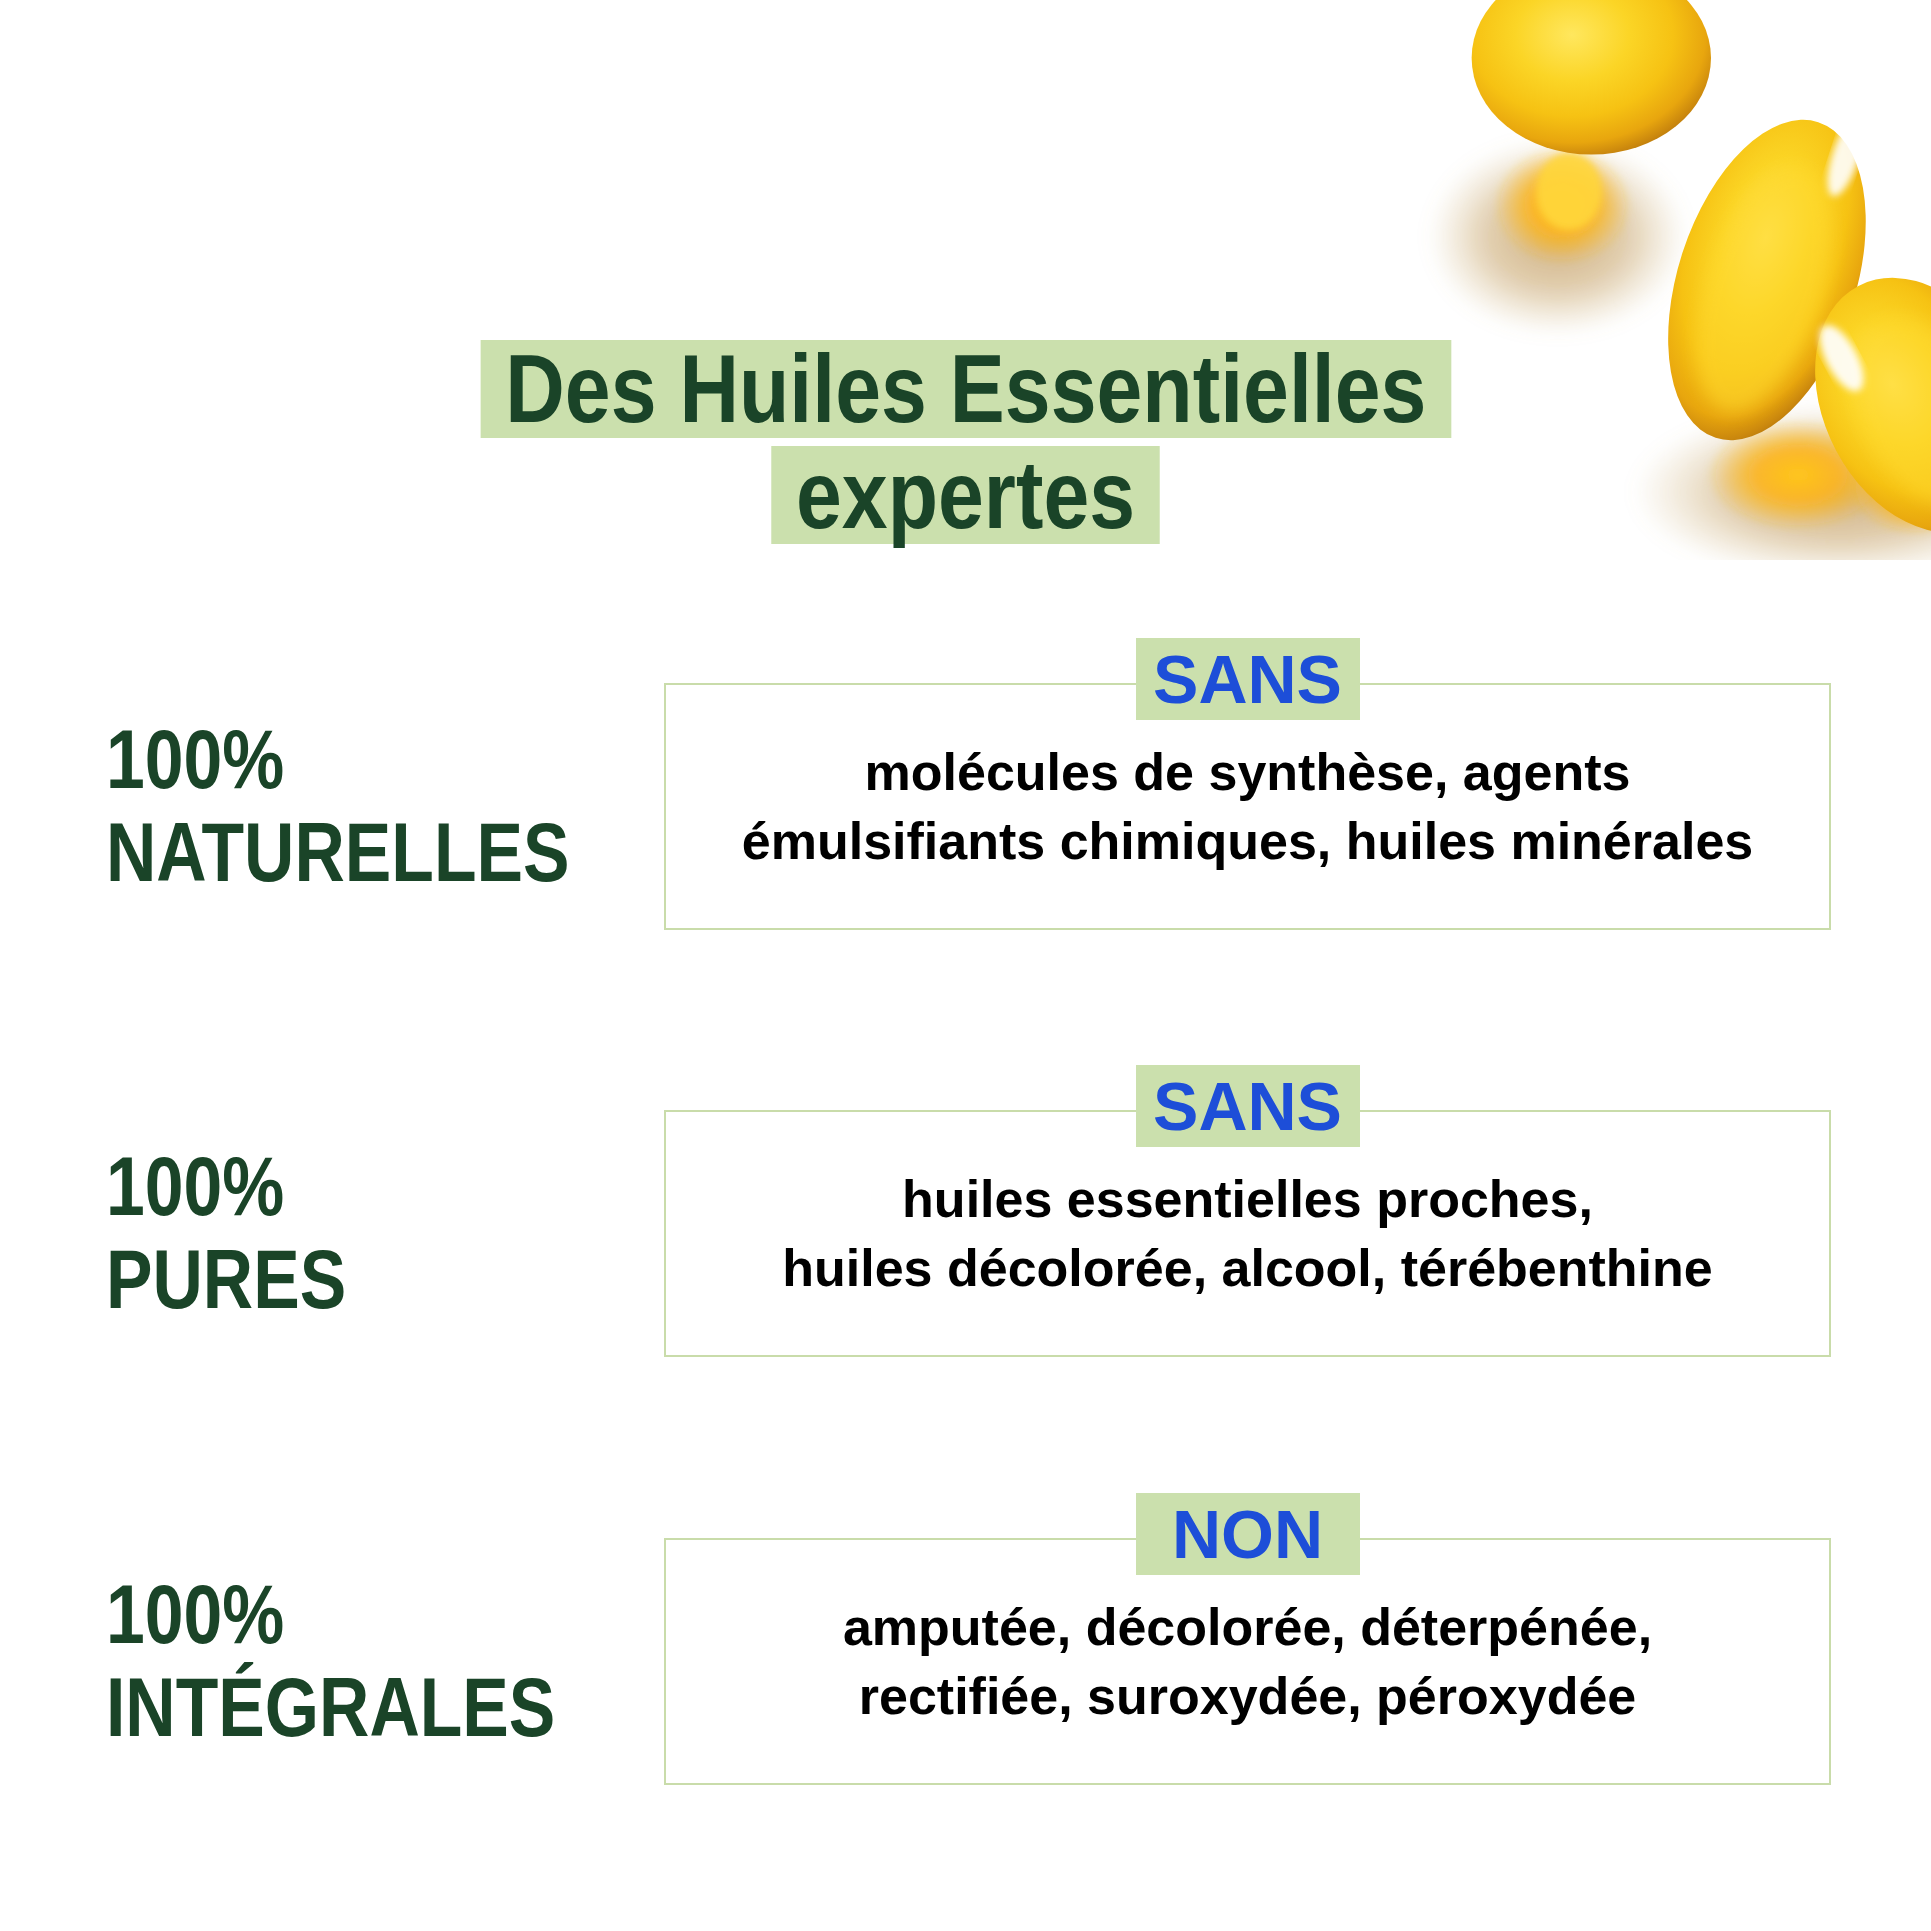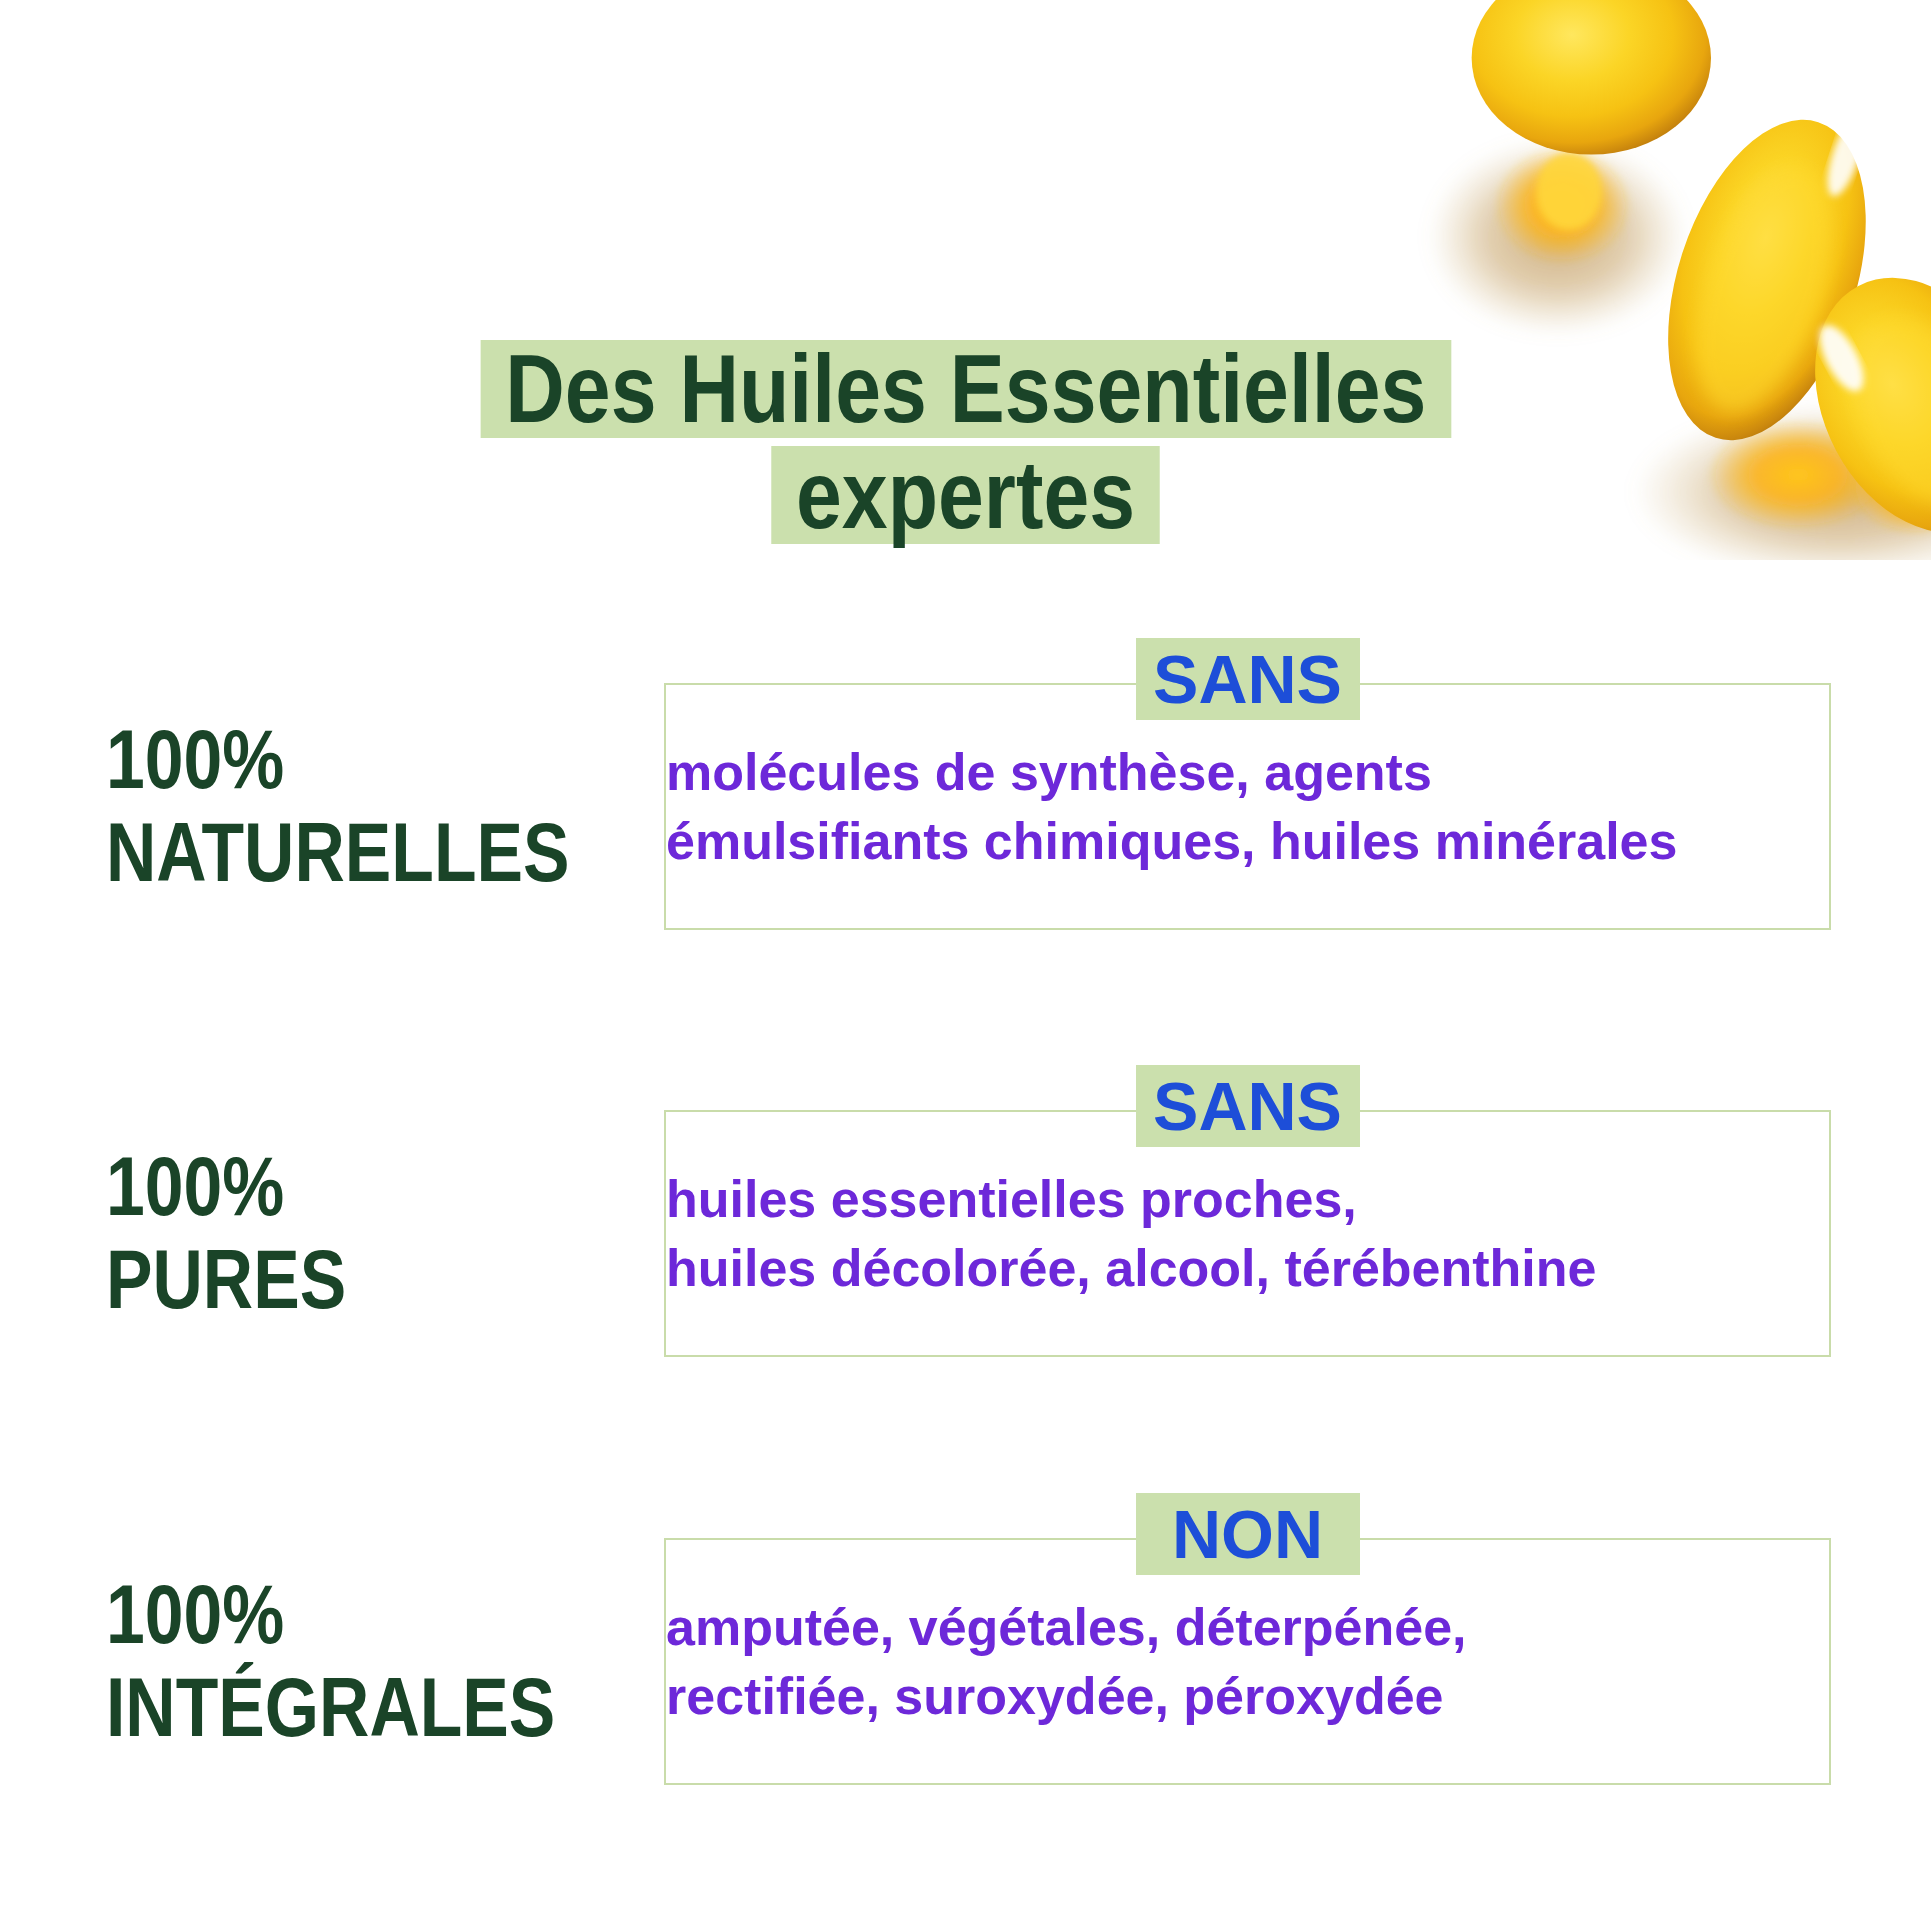--- a/index.html
+++ b/index.html
@@ -43,23 +43,23 @@
     border:2.9px solid #c9dcaa; box-sizing:border-box; background:#ffffff;
   }
   .badge {
     position:absolute; left:50%; top:-47px; transform:translateX(-50%);
     width:224px; height:82px; background:#cbe0ad;
     display:flex; align-items:center; justify-content:center;
     font-size:68px; font-weight:700; color:#1d4ed8; white-space:nowrap;
   }
   .box-text {
     position:absolute; inset:0;
-    display:flex; flex-direction:column; justify-content:center; align-items:flex-start;
+    display:flex; flex-direction:column; justify-content:center; align-items:center;
     font-size:52px; font-weight:600; line-height:69px; text-align:center;
-    color:#6d28d9; white-space:nowrap;
+    color:#000000; white-space:nowrap;
   }
 
   
   .capsules { position:absolute; top:0; right:0; width:579px; height:560px; }
 </style>
 </head>
 <body>
 
 <div class="canvas">
 
@@ -145,19 +145,19 @@
     </div>
   </div>
 
   <div class="side" style="top:1568px">
     <div>100%</div>
     <div>INTÉGRALES</div>
   </div>
   <div class="gbox" style="top:1538px">
     <div class="badge">NON</div>
     <div class="box-text">
-      <div>amputée, végétales, déterpénée,</div>
+      <div>amputée, décolorée, déterpénée,</div>
       <div>rectifiée, suroxydée, péroxydée</div>
     </div>
   </div>
 
 </div>
 
 
 </body></html>

